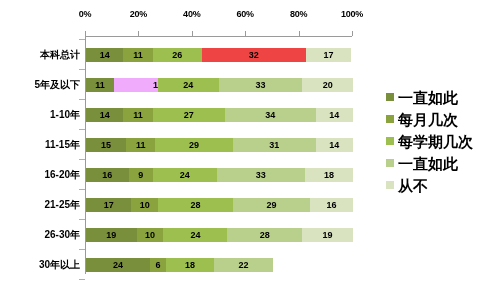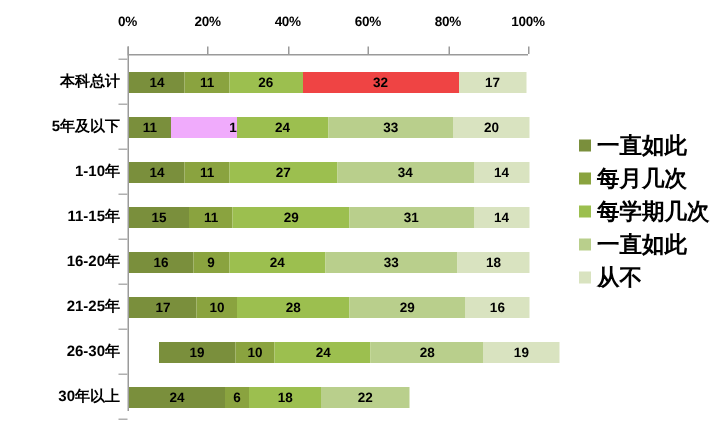--- a/index.html
+++ b/index.html
@@ -290,21 +290,21 @@
         <div class="seg" style="width: 74.76px; background: rgb(156, 191, 79);">
           <span class="seg-label">28</span>
         </div>
         <div class="seg" style="width: 77.43px; background: rgb(185, 207, 140);">
           <span class="seg-label">29</span>
         </div>
         <div class="seg" style="width: 42.72px; background: rgb(217, 227, 192);">
           <span class="seg-label">16</span>
         </div>
       </div>
-      <div class="bar-row" style="top: 228px; padding-left: 20px;">
+      <div class="bar-row" style="top: 228px;">
         <div class="seg" style="width: 50.73px; background: rgb(122, 143, 60);">
           <span class="seg-label">19</span>
         </div>
         <div class="seg" style="width: 26.7px; background: rgb(138, 163, 63);">
           <span class="seg-label">10</span>
         </div>
         <div class="seg" style="width: 64.08px; background: rgb(156, 191, 79);">
           <span class="seg-label">24</span>
         </div>
         <div class="seg" style="width: 74.76px; background: rgb(185, 207, 140);">

